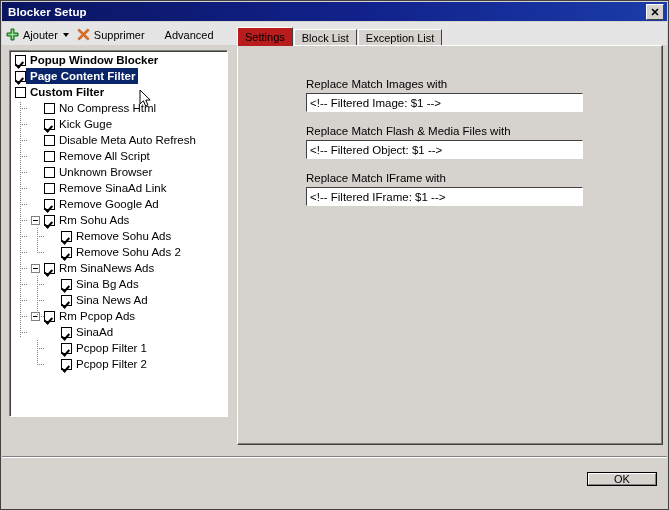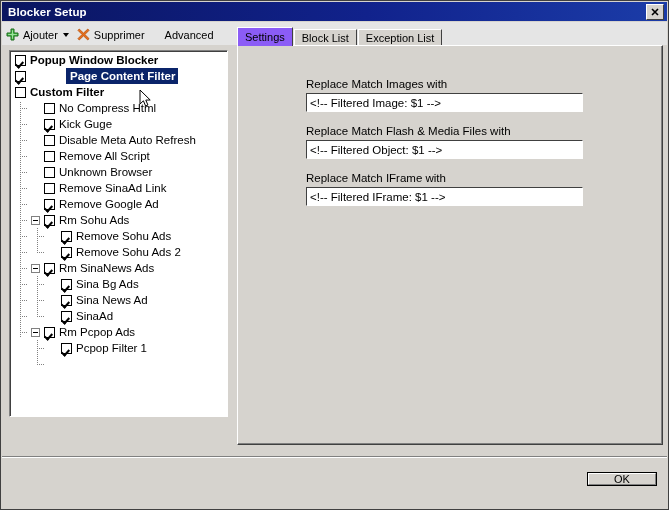--- a/index.html
+++ b/index.html
@@ -64,21 +64,21 @@
     position:absolute;left:0;top:0;right:0;bottom:0;
     border-top:1px solid #404040;border-left:1px solid #404040;
     background:#fff;overflow:hidden;
   }
   .trow{
     position:relative;height:16px;display:flex;align-items:center;
     white-space:nowrap;
   }
   .tlabel{font-size:11.5px;color:#000;line-height:16px;padding:0 3px 0 4px;}
   .lvl0 .tlabel{font-weight:bold;}
-  .trow.selected .tlabel{background:#0a246a;color:#ffffff;margin-left:40px;}
+  .trow.selected .tlabel{background:#0a246a;color:#ffffff;}
   .cbx{
     width:11px;height:11px;background:#ffffff;
     border:1px solid #000000;box-sizing:border-box;
     display:inline-block;position:relative;flex:0 0 auto;
   }
   .cbx.on::after{
     content:"";position:absolute;left:1px;top:4px;
     width:3px;height:6px;border:solid #000;border-width:0 2px 2px 0;
     transform:rotate(42deg);
   }
@@ -106,21 +106,21 @@
     display:flex;align-items:flex-end;
   }
   .tab{
     height:17px;padding:0 7px;background:#d6d3ce;
     border-top:1px solid #ffffff;border-left:1px solid #ffffff;
     border-right:1px solid #404040;
     font-size:11px;color:#000;display:flex;align-items:center;
     box-sizing:border-box;margin-right:1px;
   }
   .tab.active{
-    height:19px;margin-top:-2px;background:#8b5cf6;
+    height:19px;margin-top:-2px;background:#b91c1c;
     position:relative;z-index:3;text-align:right;
   }
   .tabbody{
     position:absolute;left:236px;top:44px;width:426px;height:400px;
     background:#d6d3ce;
     border-top:1px solid #ffffff;border-left:1px solid #ffffff;
     border-right:1px solid #404040;border-bottom:1px solid #404040;
     box-sizing:border-box;
   }
   .tabbody .in2{
@@ -296,38 +296,44 @@
           <span class="spacer" style="width: 13px;"></span>
           <span class="cbx on"></span>
           <span class="tlabel">Sina Bg Ads</span>
         </div>
         <div class="trow lvl2">
           <span class="spacer" style="width: 37px;"></span>
           <span class="spacer" style="width: 13px;"></span>
           <span class="cbx on"></span>
           <span class="tlabel">Sina News Ad</span>
         </div>
+        <div class="trow lvl1">
+          <span class="spacer" style="width: 20px;"></span>
+          <span class="exp"></span>
+          <span class="spacer" style="width: 4px;"></span>
+          <span class="cbx on"></span>
+          <span class="tlabel">Rm Pcpop Ads</span>
+        </div>
         <div class="trow lvl2">
           <span class="spacer" style="width: 37px;"></span>
           <span class="spacer" style="width: 13px;"></span>
           <span class="cbx on"></span>
           <span class="tlabel">SinaAd</span>
         </div>
-        <div class="trow lvl1">
-          <span class="spacer" style="width: 20px;"></span>
-          <span class="exp"></span>
-          <span class="spacer" style="width: 4px;"></span>
-          <span class="cbx on"></span>
-          <span class="tlabel">Rm Pcpop Ads</span>
-        </div>
         <div class="trow lvl2">
           <span class="spacer" style="width: 37px;"></span>
           <span class="spacer" style="width: 13px;"></span>
           <span class="cbx on"></span>
           <span class="tlabel">Pcpop Filter 1</span>
+        </div>
+        <div class="trow lvl2">
+          <span class="spacer" style="width: 37px;"></span>
+          <span class="spacer" style="width: 13px;"></span>
+          <span class="cbx on"></span>
+          <span class="tlabel">Pcpop Filter 2</span>
         </div>
         <div class="dotline" style="left: 9px; top: 50px; height: 235px;"></div>
         <div class="dothoriz" style="left: 9px; top: 56px; width: 8px;"></div>
         <div class="dothoriz" style="left: 9px; top: 72px; width: 8px;"></div>
         <div class="dothoriz" style="left: 9px; top: 88px; width: 8px;"></div>
         <div class="dothoriz" style="left: 9px; top: 104px; width: 8px;"></div>
         <div class="dothoriz" style="left: 9px; top: 120px; width: 8px;"></div>
         <div class="dothoriz" style="left: 9px; top: 136px; width: 8px;"></div>
         <div class="dothoriz" style="left: 9px; top: 152px; width: 8px;"></div>
         <div class="dothoriz" style="left: 9px; top: 168px; width: 8px;"></div>

